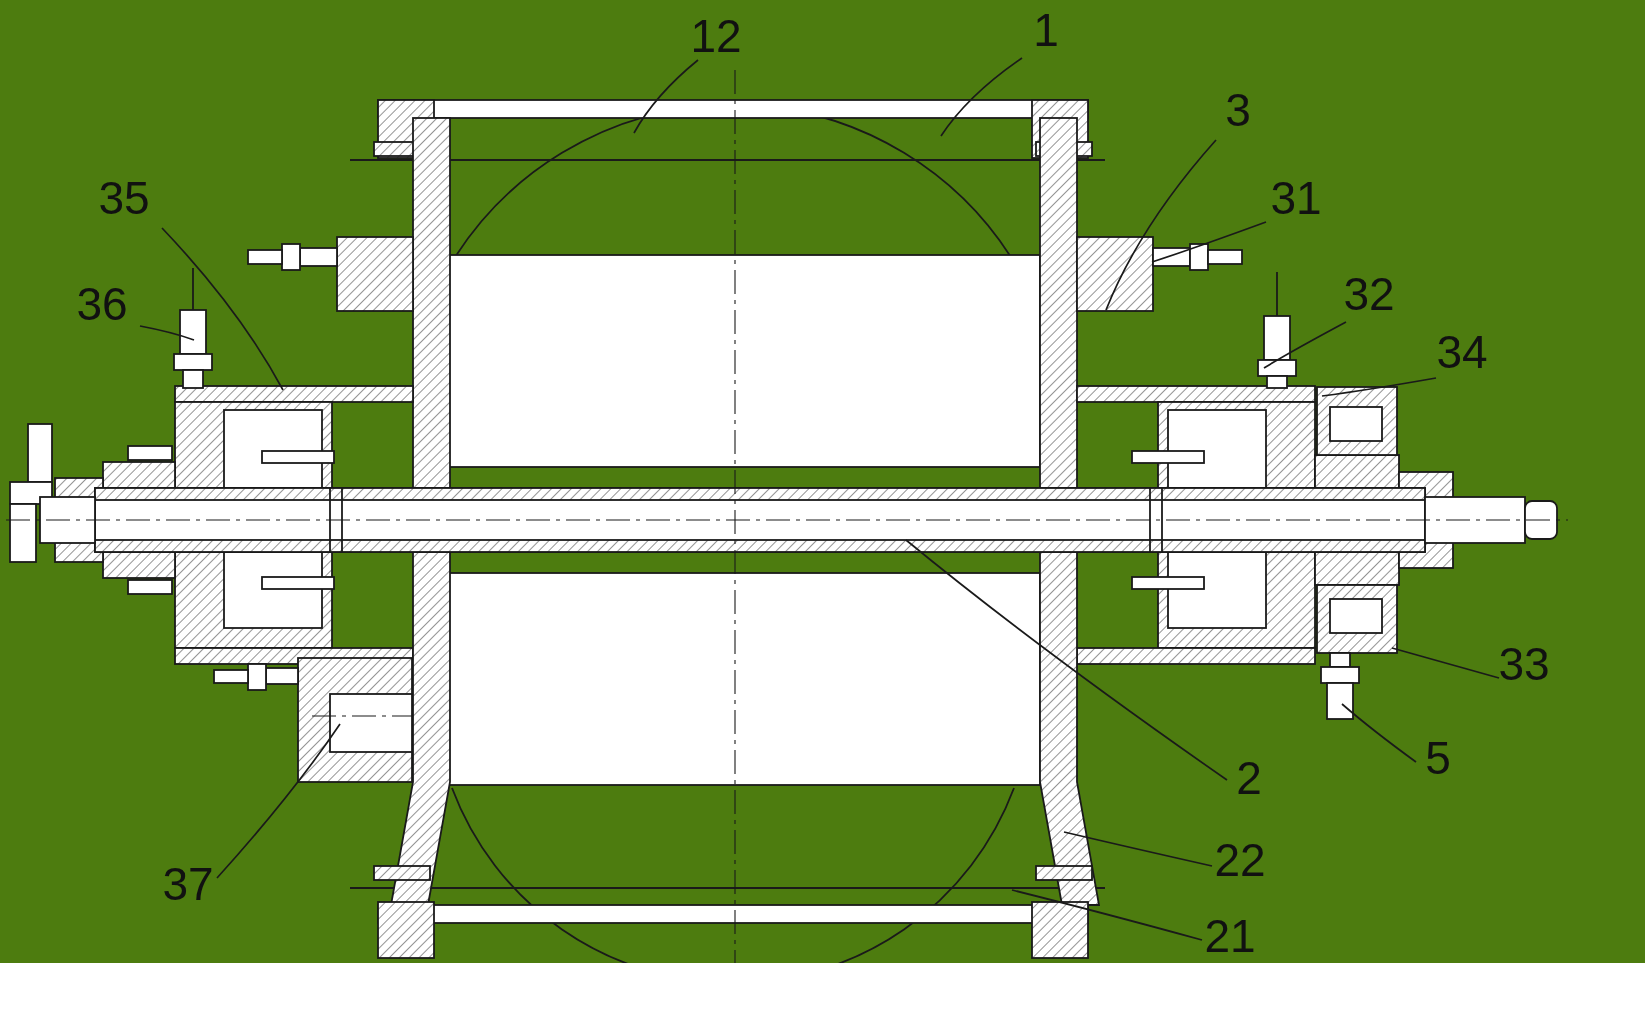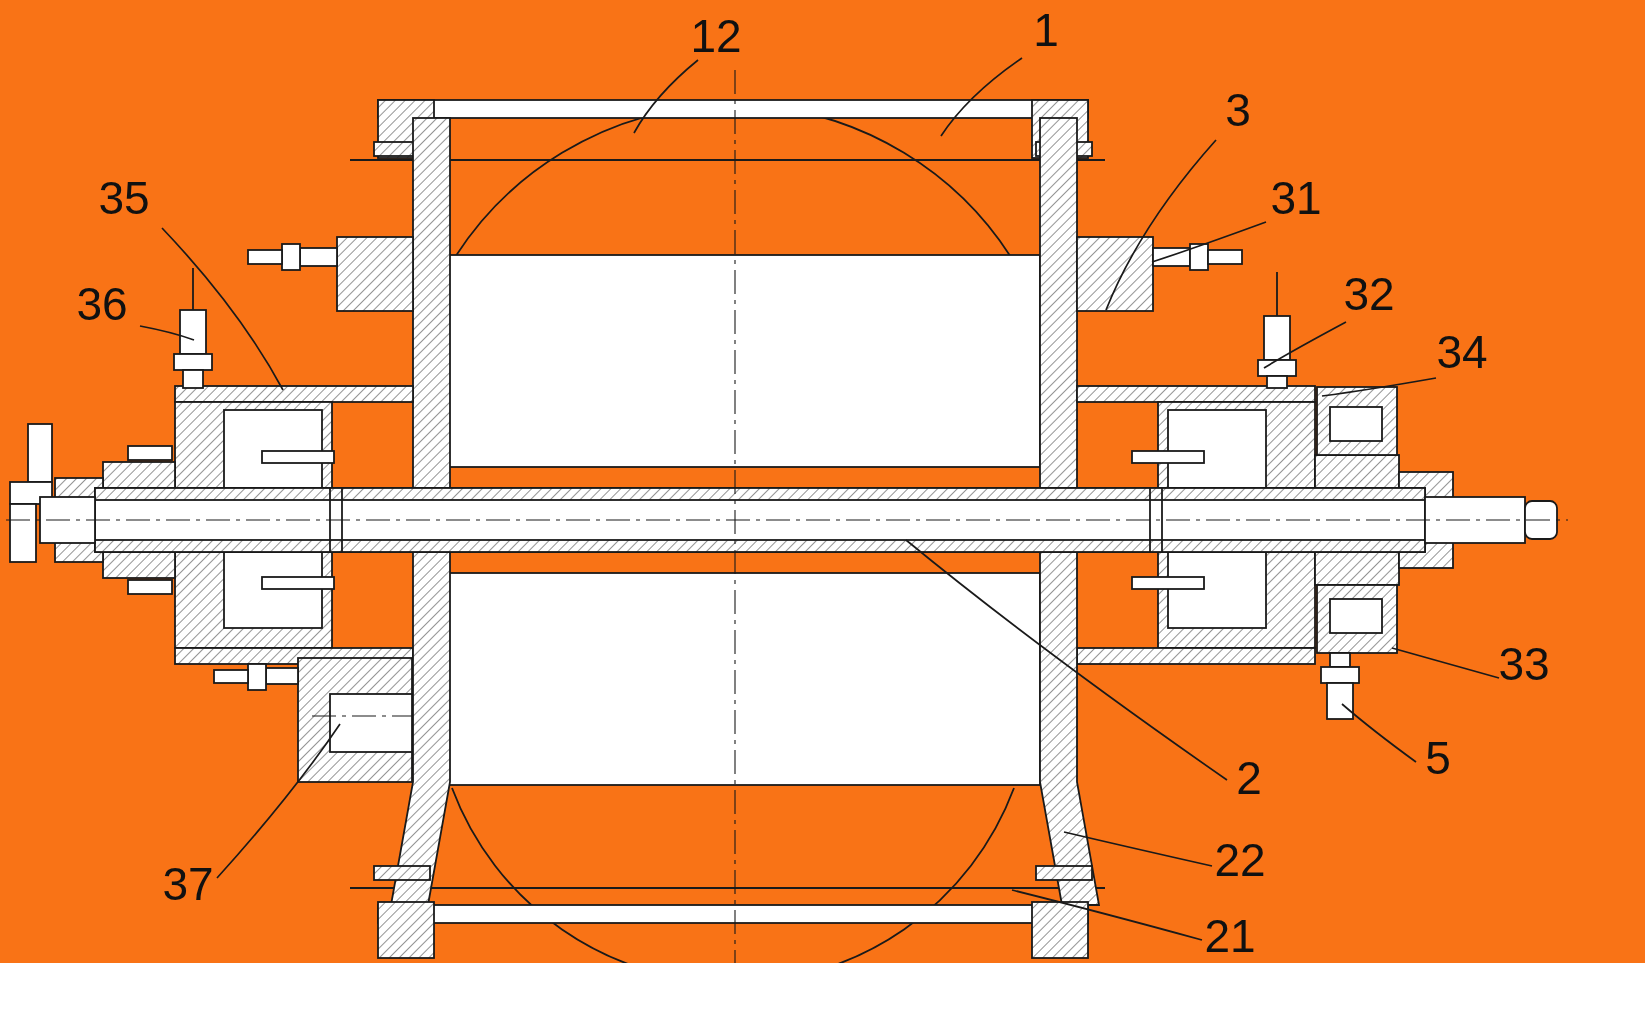--- a/index.html
+++ b/index.html
@@ -1,16 +1,16 @@
 <!DOCTYPE html>
 <html><head>
 <meta charset="utf-8">
 <style>
   html,body{margin:0;padding:0;background:#ffffff;}
-  .stage{position:relative;width:1645px;height:963px;background:#f97316;overflow:hidden;}
+  .stage{position:relative;width:1645px;height:963px;background:#4d7c0f;overflow:hidden;}
   svg{position:absolute;left:0;top:0;}
   .ln{stroke:#1a1a1a;fill:none;stroke-width:1.8;}
   .solid{stroke:#1a1a1a;fill:#ffffff;stroke-width:1.8;}
   .hatch{stroke:#1a1a1a;fill:url(#hatch);stroke-width:1.8;}
   .cl{stroke:#1a1a1a;stroke-width:1.1;stroke-dasharray:24 6 4 6;fill:none;}
   .leader{stroke:#1a1a1a;stroke-width:1.7;fill:none;}
   .lbl{font-family:"Liberation Sans",sans-serif;font-size:46px;fill:#111111;}
 </style>
 </head>
 <body>

